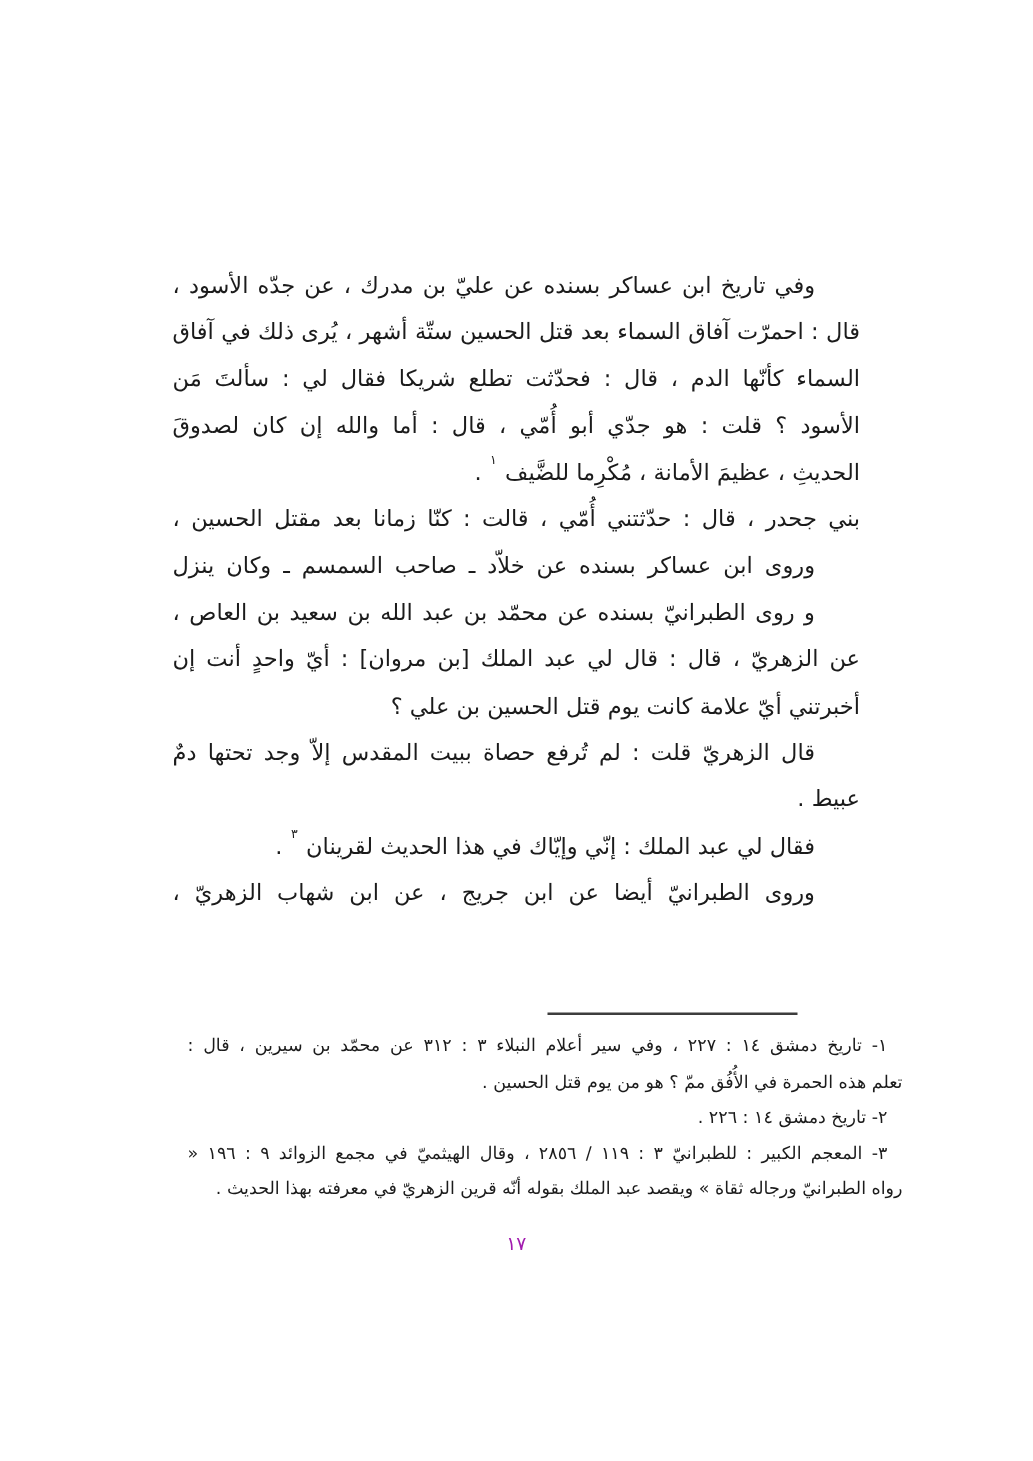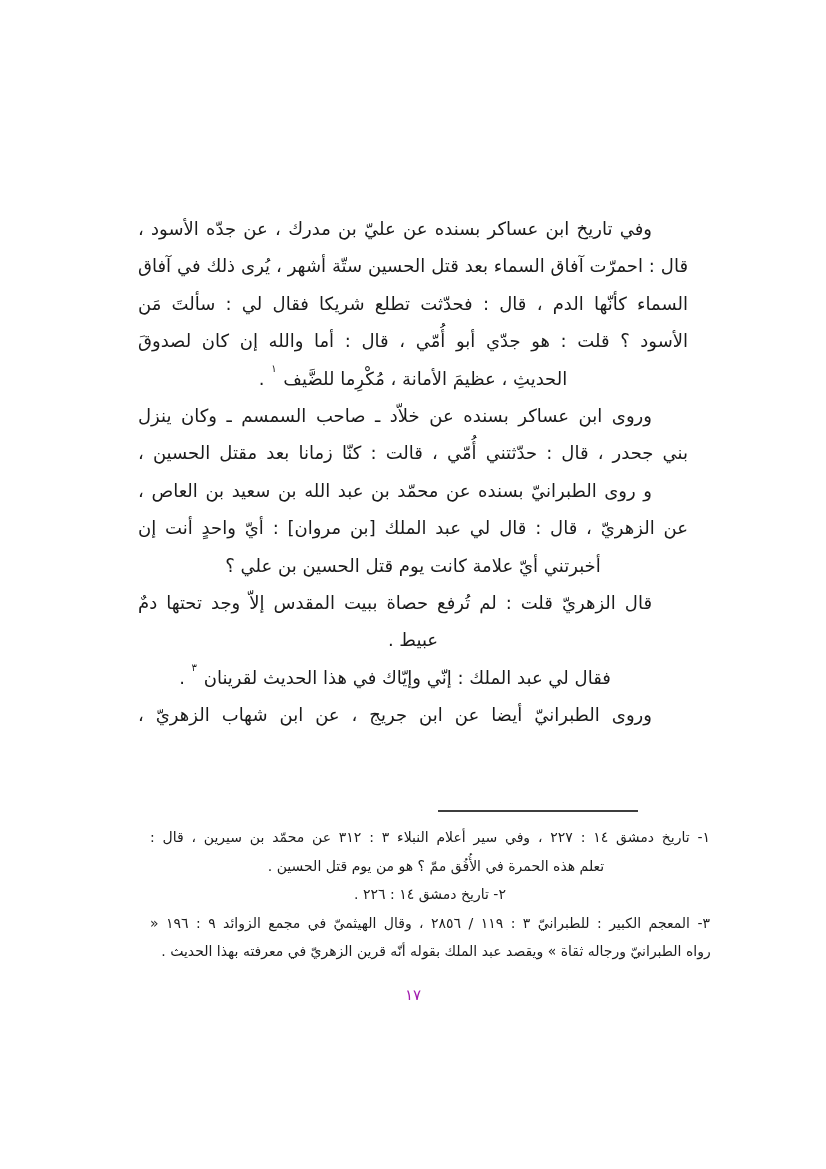--- a/index.html
+++ b/index.html
@@ -28,21 +28,21 @@
     font-size: 18px;
     line-height: 37.4px;
     white-space: normal;
   }
   .line.justify {
     text-align: justify;
     text-align-last: justify;
     text-justify: inter-word;
   }
   .line.end {
-    text-align: center;
+    text-align: right;
   }
   .line.indent {
     text-indent: 36px;
   }
   sup.fn-ref {
     font-size: 10px;
     line-height: 0;
     position: relative;
     top: -0.55em;
     margin: 0 1px;
@@ -82,22 +82,22 @@
 <body>
 
 <div class="page" dir="rtl">
 
   <main class="body-text" id="body-lines">
       <div class="line justify indent">وفي تاريخ ابن عساكر بسنده عن عليّ بن مدرك ، عن جدّه الأسود ،</div>
       <div class="line justify">قال : احمرّت آفاق السماء بعد قتل الحسين ستّة أشهر ، يُرى ذلك في آفاق</div>
       <div class="line justify">السماء كأنّها الدم ، قال : فحدّثت تطلع شريكا فقال لي : سألتَ مَن</div>
       <div class="line justify">الأسود ؟ قلت : هو جدّي أبو أُمّي ، قال : أما والله إن كان لصدوقَ</div>
       <div class="line end">الحديثِ ، عظيمَ الأمانة ، مُكْرِما للضَّيف <sup class="fn-ref">١</sup> .</div>
+      <div class="line justify">بني جحدر ، قال : حدّثتني أُمّي ، قالت : كنّا زمانا بعد مقتل الحسين ،</div>
       <div class="line justify indent">وروى ابن عساكر بسنده عن خلاّد ـ صاحب السمسم ـ وكان ينزل</div>
-      <div class="line justify">بني جحدر ، قال : حدّثتني أُمّي ، قالت : كنّا زمانا بعد مقتل الحسين ،</div>
       <div class="line justify indent">و روى الطبرانيّ بسنده عن محمّد بن عبد الله بن سعيد بن العاص ،</div>
       <div class="line justify">عن الزهريّ ، قال : قال لي عبد الملك [بن مروان] : أيّ واحدٍ أنت إن</div>
       <div class="line end">أخبرتني أيّ علامة كانت يوم قتل الحسين بن علي ؟</div>
       <div class="line justify indent">قال الزهريّ قلت : لم تُرفع حصاة ببيت المقدس إلاّ وجد تحتها دمٌ</div>
       <div class="line end">عبيط .</div>
       <div class="line end indent">فقال لي عبد الملك : إنّي وإيّاك في هذا الحديث لقرينان <sup class="fn-ref">٣</sup> .</div>
       <div class="line justify indent">وروى الطبرانيّ أيضا عن ابن جريج ، عن ابن شهاب الزهريّ ،</div>
     </main>
 
   <div class="footnote-sep"></div>

